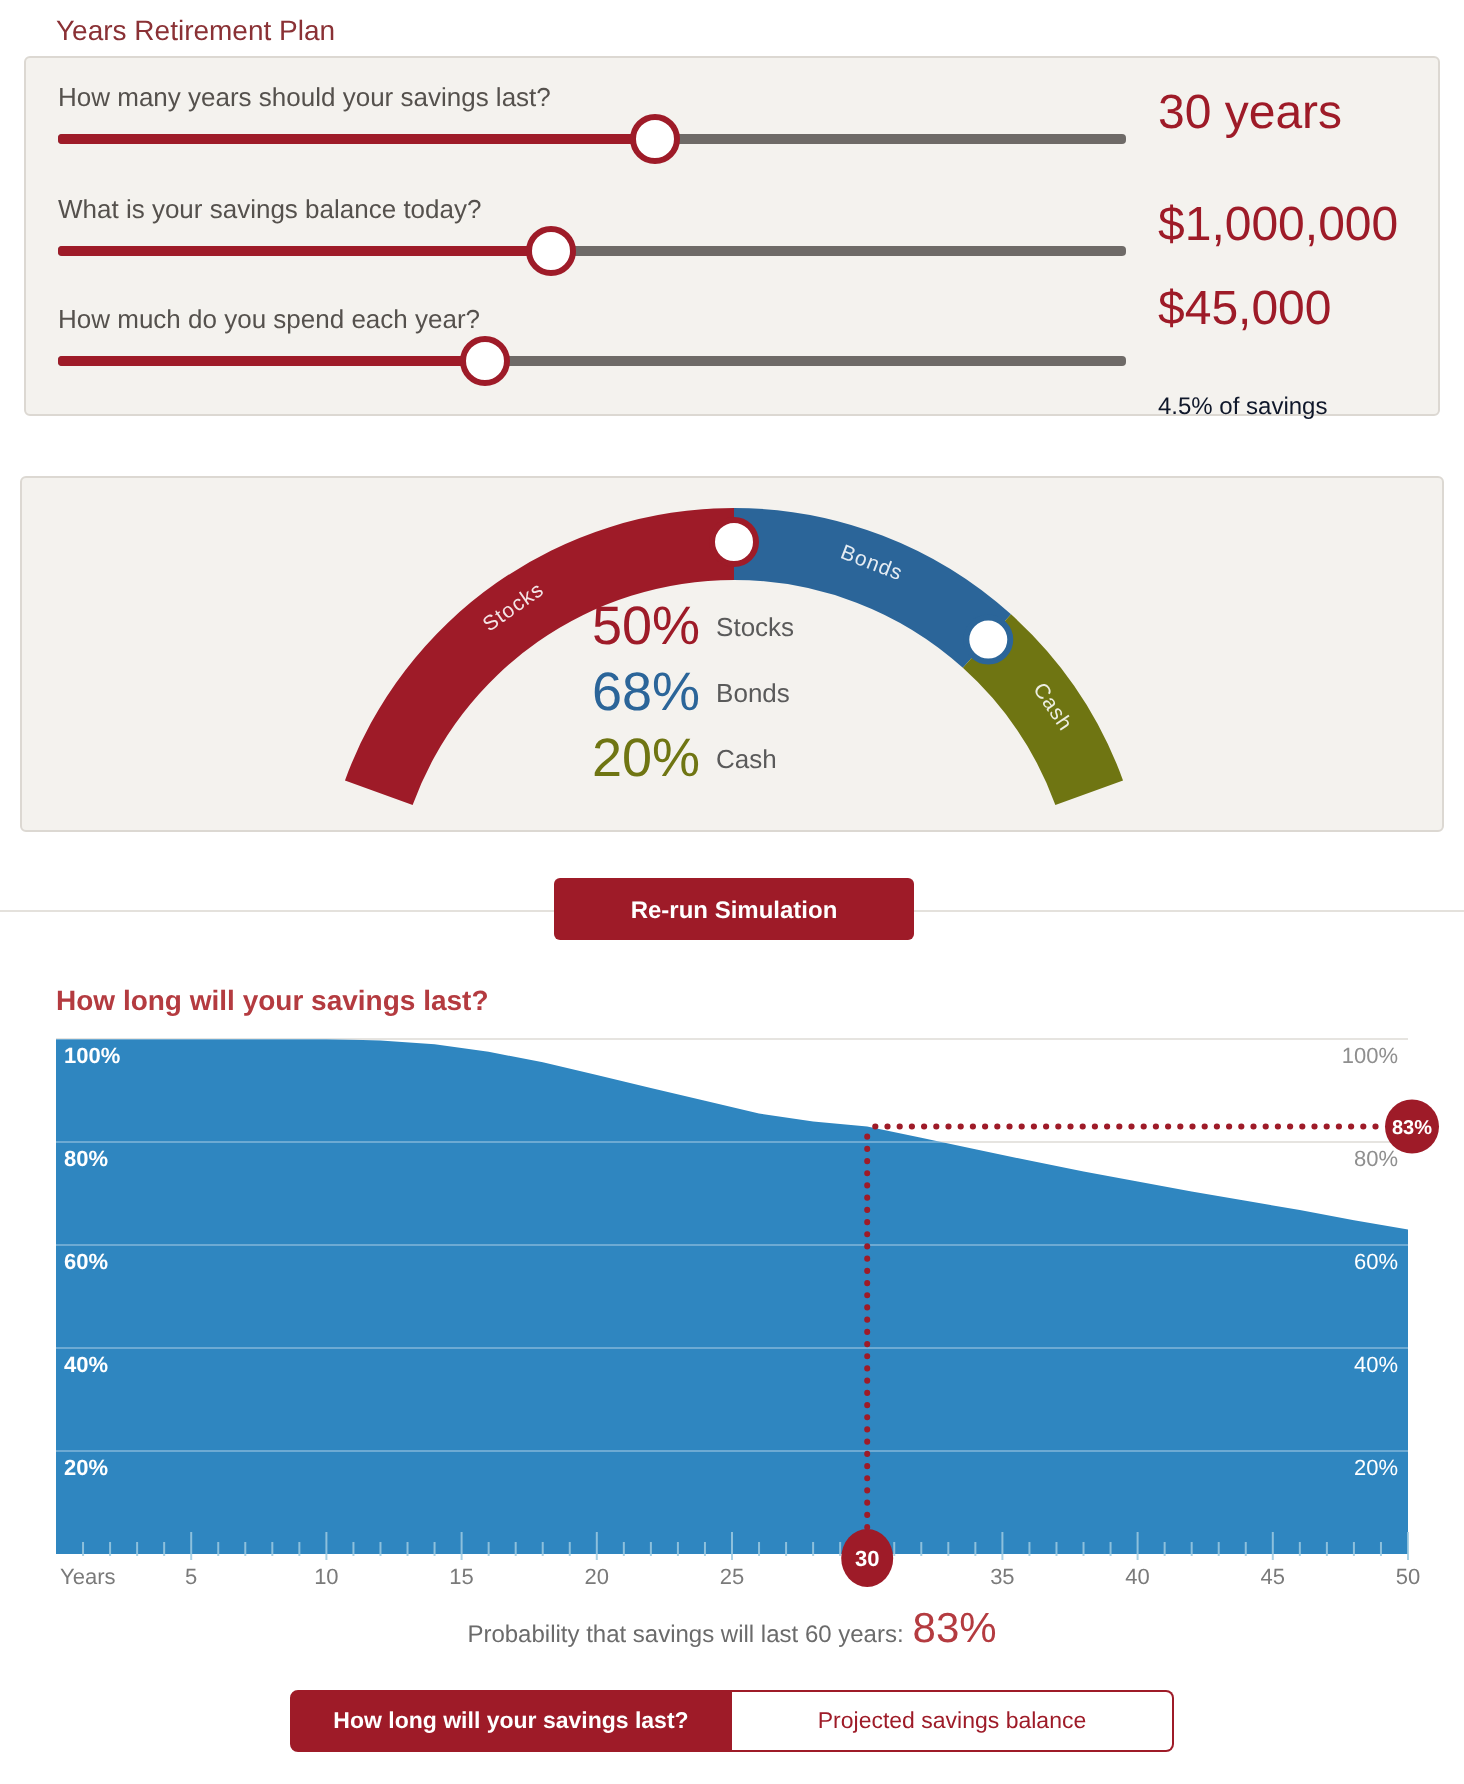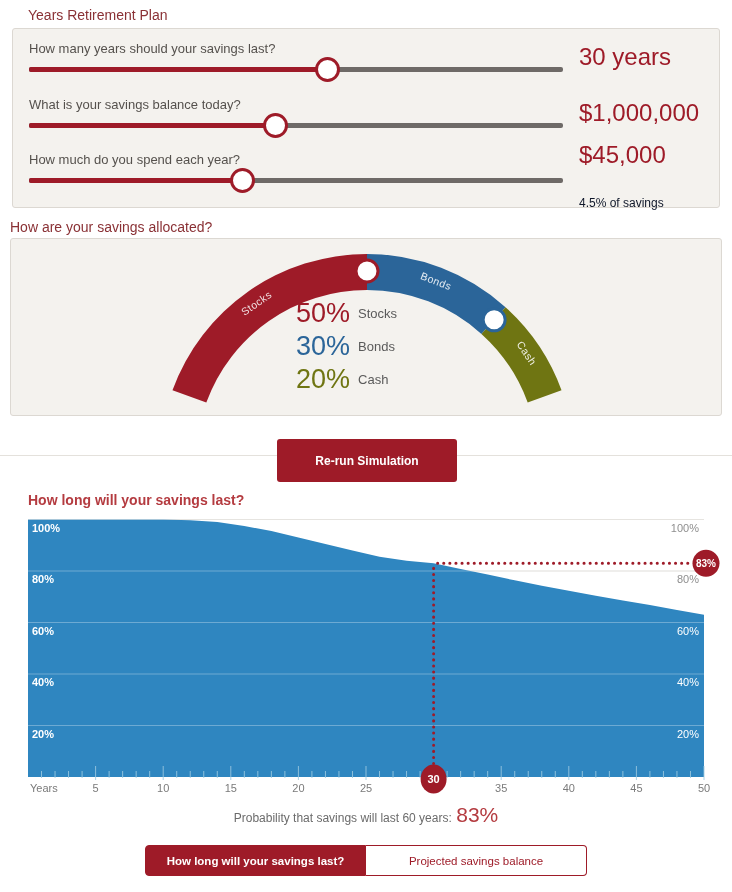--- a/index.html
+++ b/index.html
@@ -25,21 +25,21 @@
   .slider-subvalue{position:absolute;left:566px;font-size:12px;color:#0f172a;white-space:nowrap;}
 
   
   #gauge-legend{position:absolute;left:285px;top:60px;}
   .legend-line{display:flex;align-items:center;margin-bottom:4px;height:29px;}
   .legend-pct{font-size:27px;margin-right:8px;}
   .legend-name{font-size:13px;color:#5a5a5a;}
 
   
   #divider{position:absolute;top:455px;left:0;width:732px;border-top:1px solid #e4e1dc;}
-  #rerun-btn{position:absolute;top:439px;left:277px;width:180px;height:43px;background:#9e1b28;color:#fff;
+  #rerun-btn{position:absolute;top:439px;left:277px;width:180px;height:31px;background:#9e1b28;color:#fff;
     font-size:12px;font-weight:bold;border:none;border-radius:3px;cursor:pointer;z-index:2;font-family:"Liberation Sans",sans-serif;}
 
   #chart-svg{position:absolute;top:510px;left:0;}
 
   #probability-line{position:absolute;top:803px;left:0;width:732px;text-align:center;}
   #probability-line .prefix{font-size:12px;color:#6b6b6b;}
   #probability-line .pvalue{font-size:21px;color:#b43b40;}
 
   #tabs{position:absolute;top:845px;left:0;width:732px;display:flex;justify-content:center;}
   .tab{width:221px;height:31px;display:flex;align-items:center;justify-content:center;font-size:11.5px;
@@ -73,39 +73,38 @@
         <div class="slider-q">How much do you spend each year?</div>
         <div class="slider-track" style="top: 26px;">
           <div class="slider-fill" style="width: 39.9%;"></div>
           <div class="slider-handle" style="left: 39.9%;"></div>
         </div>
         <div class="slider-value" style="top: -11px;">$45,000</div>
         <div class="slider-subvalue" style="top: 44px;">4.5% of savings</div>
       </div>
     </div>
 
-  <div class="heading" id="h-allocation">How are your savings allocated?</div>
   <div class="panel" id="panel-gauge">
     <svg id="gauge-svg" width="710" height="176" viewBox="0 0 710 176">
         <path d="M161.48362749731697 151.20183033158654 A207 207 0 0 1 356 15 L356 51 A171 171 0 0 0 195.31256184560968 163.51455549131063 Z" fill="#9e1b28"></path>
         <text x="247.59405352965234" y="67.1802636293805" fill="rgba(255,255,255,0.88)" font-size="10.5" text-anchor="middle" letter-spacing="0.5" transform="rotate(-35 247.59405352965234 67.1802636293805)">Stocks</text>
         <path d="M356 15 A207 207 0 0 1 494.51003551628366 68.16902112617939 L470.4213336873648 94.92223484336559 A171 171 0 0 0 356 51 Z" fill="#2b6599"></path>
         <text x="423.73154246406176" y="45.55329939202886" fill="rgba(255,255,255,0.88)" font-size="10.5" text-anchor="middle" letter-spacing="0.5" transform="rotate(21 423.73154246406176 45.55329939202886)">Bonds</text>
         <path d="M494.51003551628366 68.16902112617939 A207 207 0 0 1 550.516372502683 151.20183033158656 L516.6874381543903 163.51455549131066 A171 171 0 0 0 470.4213336873648 94.92223484336559 Z" fill="#6f7512"></path>
         <text x="512.6881012129029" y="116.31254124402884" fill="rgba(255,255,255,0.88)" font-size="10.5" text-anchor="middle" letter-spacing="0.5" transform="rotate(56 512.6881012129029 116.31254124402884)">Cash</text>
         <circle cx="356" cy="32" r="11" fill="#fff" stroke="#9e1b28" stroke-width="3"></circle>
         <circle cx="483.13481520818306" cy="80.8024831592951" r="11" fill="#fff" stroke="#2b6599" stroke-width="3"></circle>
       </svg>
     <div id="gauge-legend">
         <div class="legend-line">
           <span class="legend-pct" style="color: rgb(158, 27, 40);">50%</span>
           <span class="legend-name">Stocks</span>
         </div>
         <div class="legend-line">
-          <span class="legend-pct" style="color: rgb(43, 101, 153);">30%</span>
+          <span class="legend-pct" style="color: rgb(43, 101, 153);">68%</span>
           <span class="legend-name">Bonds</span>
         </div>
         <div class="legend-line">
           <span class="legend-pct" style="color: rgb(111, 117, 18);">20%</span>
           <span class="legend-name">Cash</span>
         </div>
       </div>
   </div>
 
   <div id="divider"></div>

